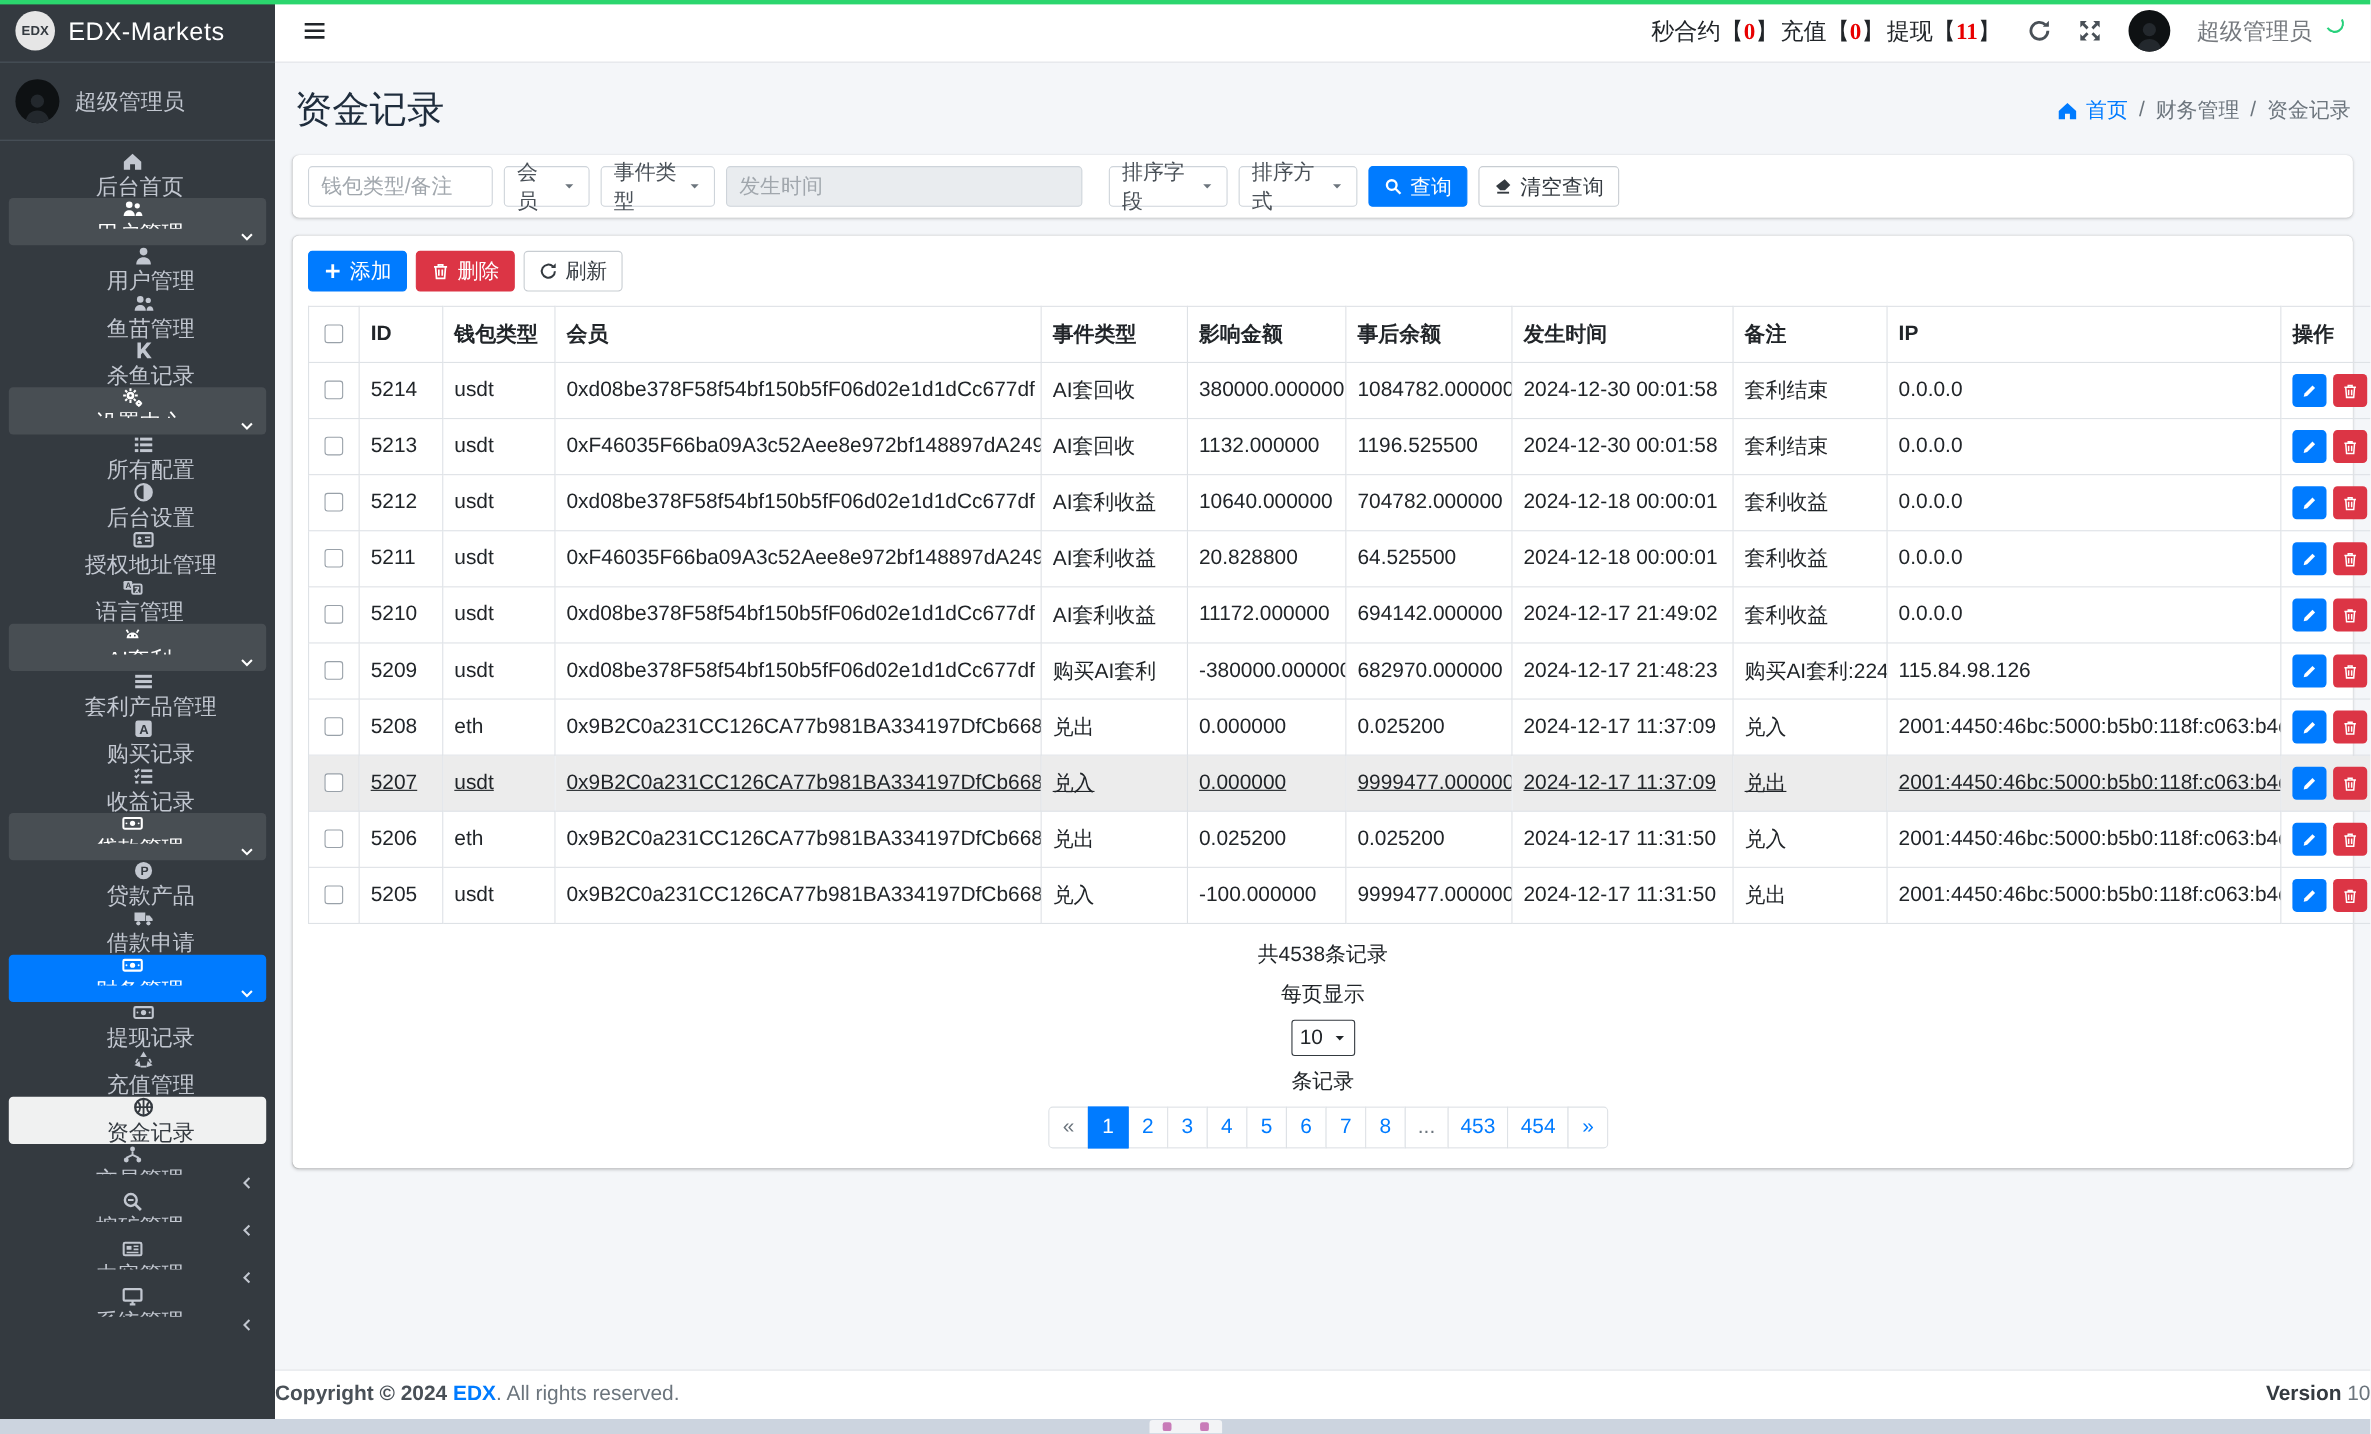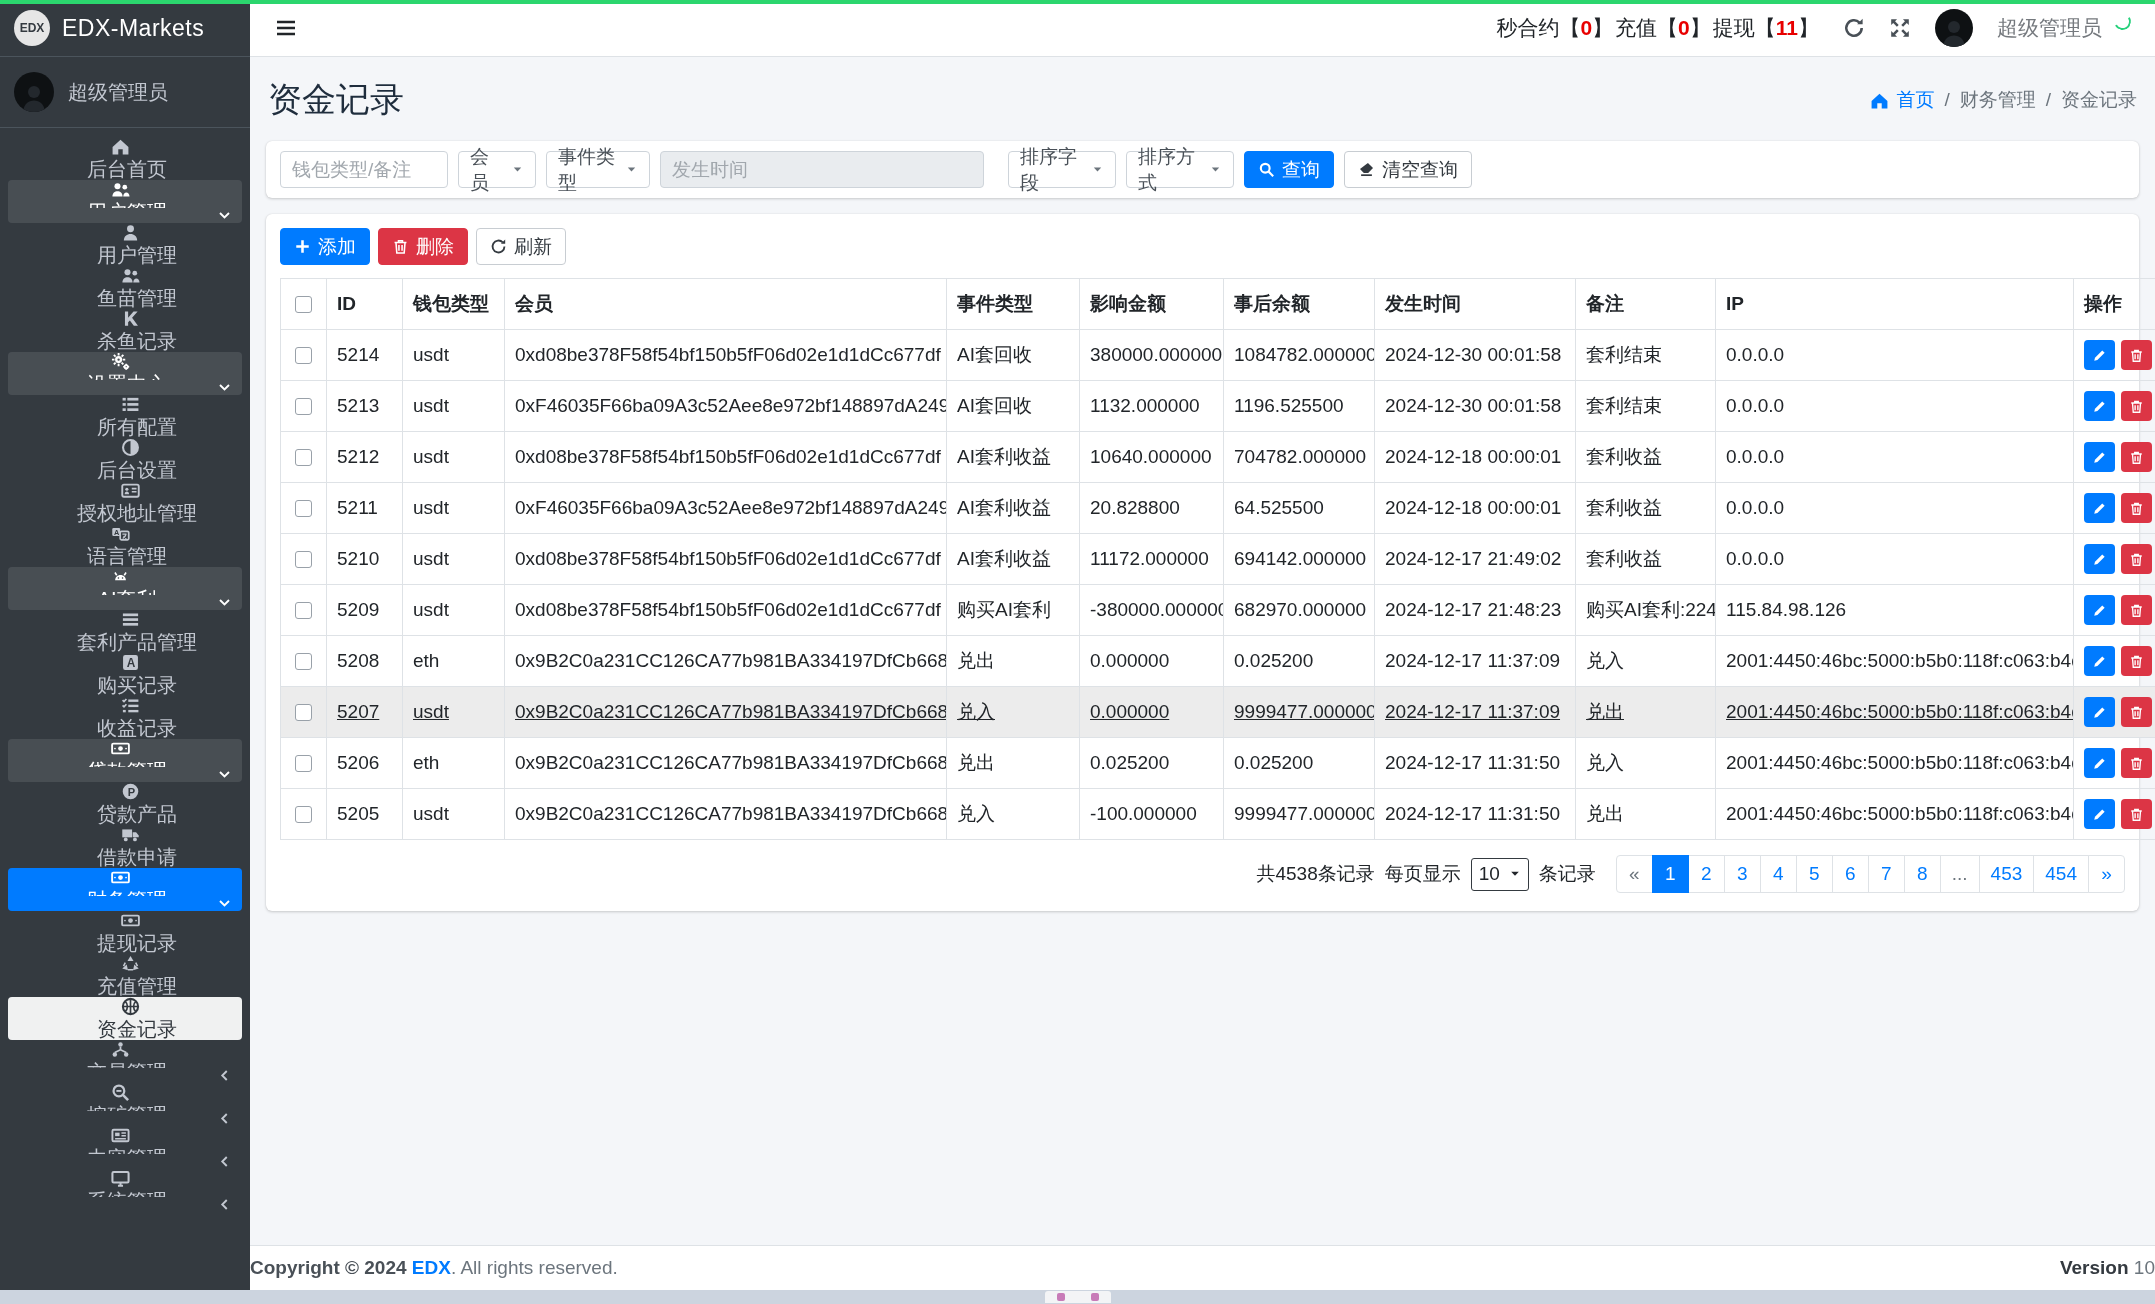--- a/index.html
+++ b/index.html
@@ -25,21 +25,21 @@
   .nav-item .ico svg { width:19px; height:19px; }
   .nav-item .lbl { flex:1; white-space:nowrap; overflow:hidden; font-size:20px; }
   .nav-item .chev { margin-left:auto; display:flex; }
   .nav-item .chev svg { width:15px; height:15px; }
   .st-open { background:rgba(255,255,255,.1); color:#fff; }
   .st-active-blue { background:#007bff; color:#fff; }
   .st-active-light { background:rgba(255,255,255,.93); color:#343a40; }
 
   
   .main { position:absolute; left:250px; top:0; right:0; bottom:14px; display:flex; flex-direction:column; background:#f4f6f9; }
-  .topbar { height:57px; background:#fff; border-bottom:1px solid #dee2e6; display:flex; align-items:center; padding:0 24px; flex-shrink:0; }
+  .topbar { height:57px; background:#fff; border-bottom:1px solid #dee2e6; display:flex; align-items:center; padding:0 24px; flex-shrink:0;font-family:Liberation Serif, serif; }
   .hamburger { color:#212529; cursor:pointer; }
   .hamburger svg { width:24px; height:24px; }
   .top-right { margin-left:auto; display:flex; align-items:center; gap:24px; }
   .stats { display:flex; align-items:center; gap:2px; font-size:21px; color:#212529; white-space:nowrap; }
   .stat-num { color:#e80000; font-weight:700; }
   .top-icon { color:#495057; cursor:pointer; }
   .top-icon svg { width:22px; height:22px; }
   .avatar.sm { width:38px; height:38px; }
   .top-user { color:#75797e; font-size:21px; }
   .spinner-arc { width:17px; height:17px; border-radius:50%; border:2.5px solid #28d17c; border-left-color:transparent; border-top-color:transparent; transform:rotate(15deg); margin-left:-12px; margin-top:-14px; }
@@ -74,21 +74,21 @@
   th { font-weight:700; color:#212529; }
   td.c, th.c { text-align:center; padding:0 4px; }
   tr.hl td { background:#ececec;text-decoration:underline; }
   .cb { display:inline-block; width:17px; height:17px; border:1.5px solid #99a1a9; border-radius:3px; background:#fff; vertical-align:middle; cursor:pointer; }
   .act-wrap { display:flex; gap:6px; justify-content:flex-start; }
   .act-btn { width:31px; height:30px; border-radius:4px; display:flex; align-items:center; justify-content:center; color:#fff; cursor:pointer; }
   .act-btn svg { width:15px; height:15px; }
   .act-edit { background:#007bff; }
   .act-del { background:#dc3545; }
 
-  .pagination-bar { display:flex; justify-content:flex-end; align-items:center; gap:10px; margin-top:15px; font-size:19px; color:#212529; }
+  .pagination-bar { display:flex; justify-content:flex-end; align-items:center; gap:10px; margin-top:15px; font-size:19px; color:#212529;flex-direction:column; }
   .pp-select { height:33px; min-width:58px; border:1px solid #343a40; border-radius:3px; display:inline-flex; align-items:center; justify-content:space-between; gap:6px; padding:0 7px; cursor:pointer; background:#fff; }
   .pp-select svg { width:12px; height:12px; }
   .pages { display:flex; margin-left:10px; }
   .page-btn { min-width:37px; height:38px; border:1px solid #dee2e6; background:#fff; color:#007bff; display:flex; align-items:center; justify-content:center; padding:0 11px; margin-left:-1px; cursor:pointer; }
   .page-btn:first-child { border-radius:4px 0 0 4px; margin-left:0; }
   .page-btn:last-child { border-radius:0 4px 4px 0; }
   .page-btn.active { background:#007bff; border-color:#007bff; color:#fff; z-index:2; }
   .page-btn.disabled { color:#6c757d; cursor:default; }
 
   .footer { height:45px; background:#fff; border-top:1px solid #dee2e6; display:flex; align-items:center; padding:0 0; font-size:19px; color:#6c757d; flex-shrink:0; margin-top:auto; }

